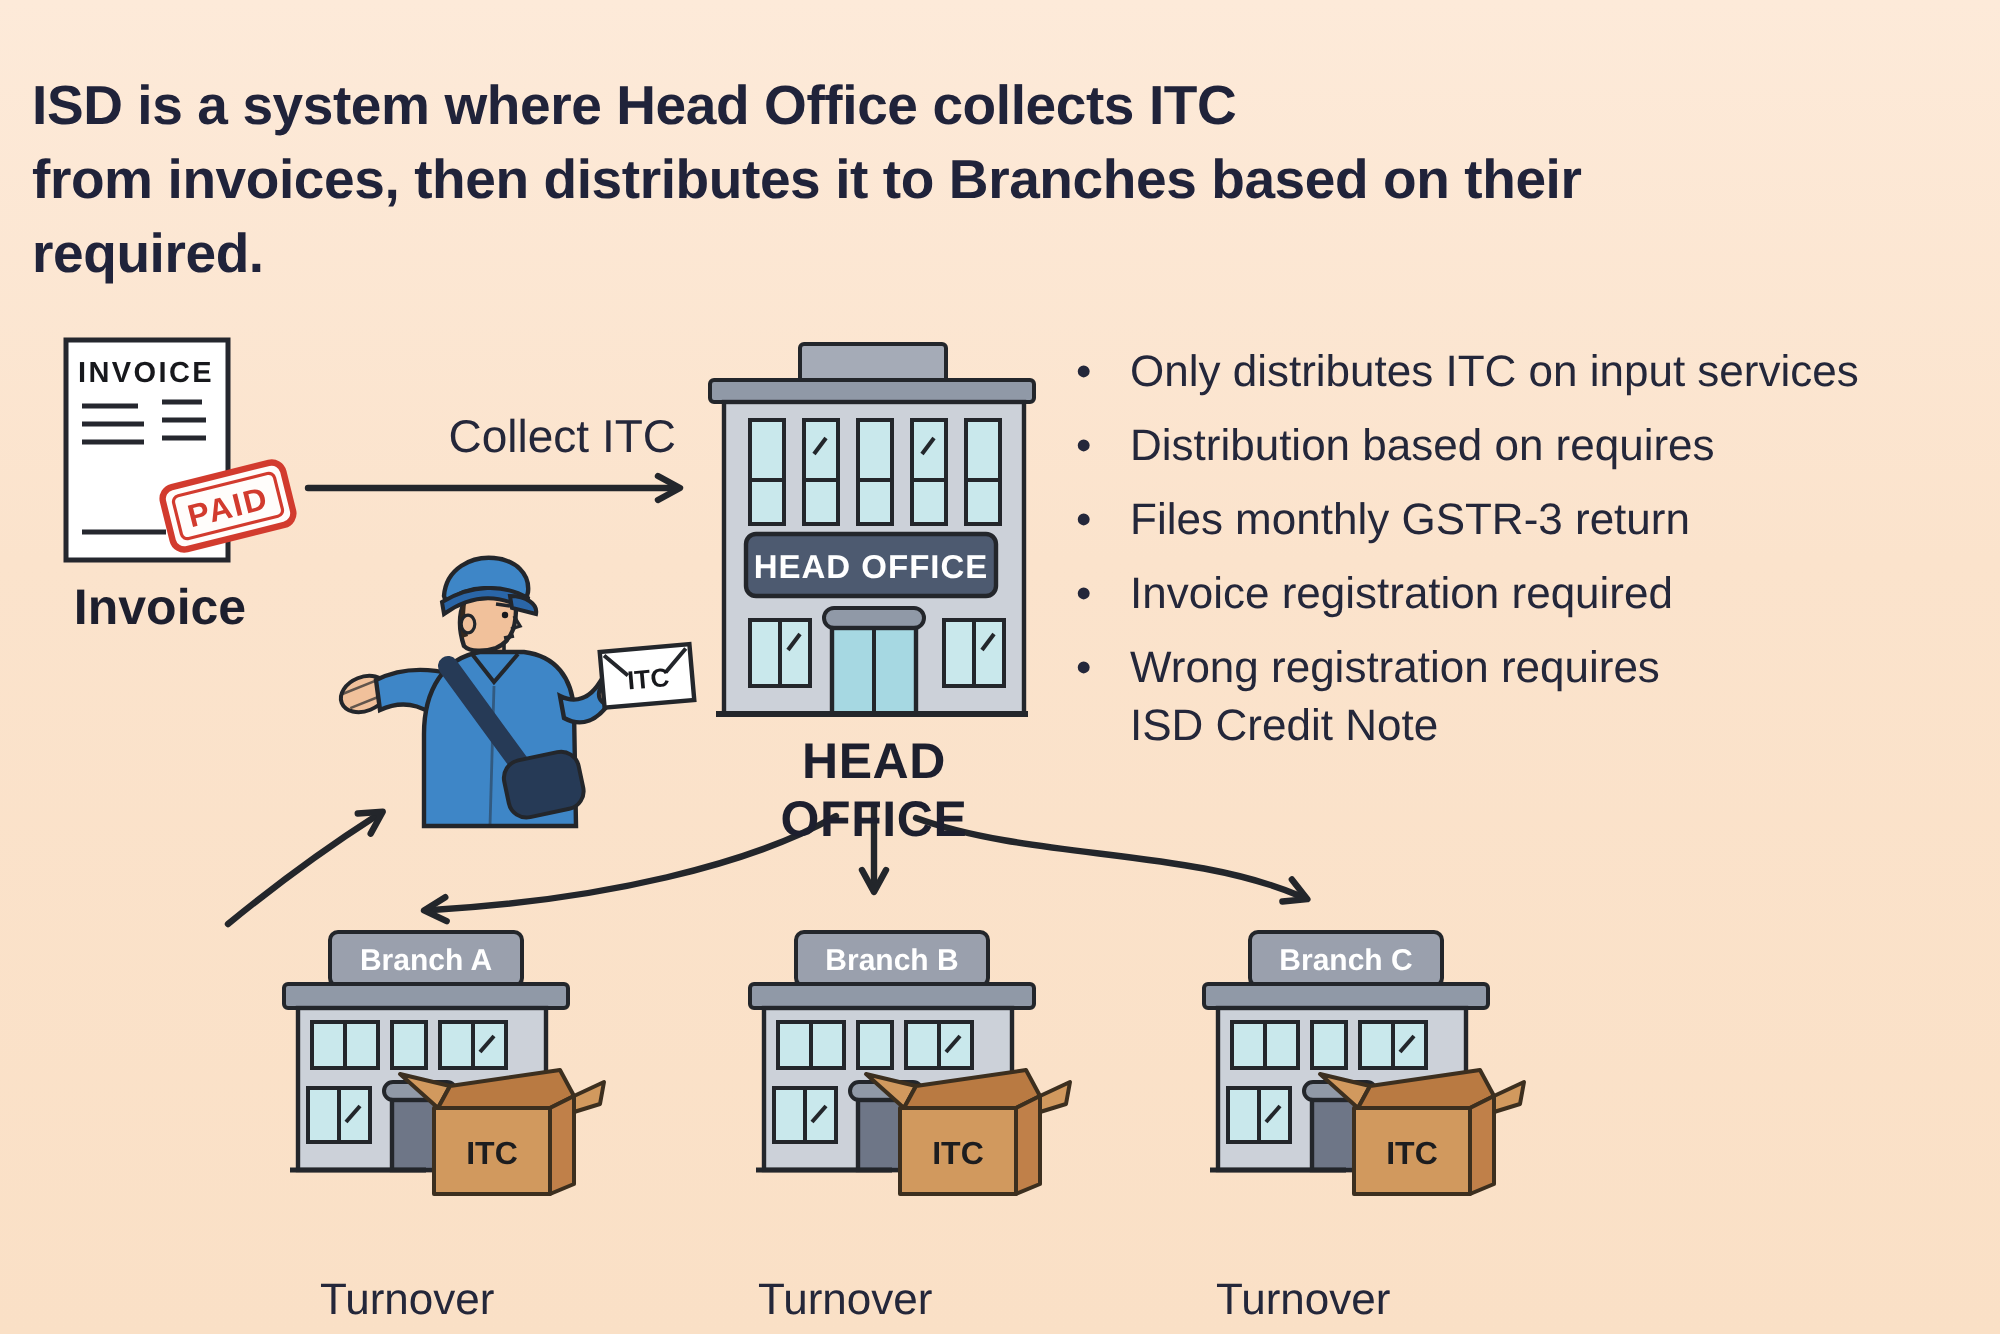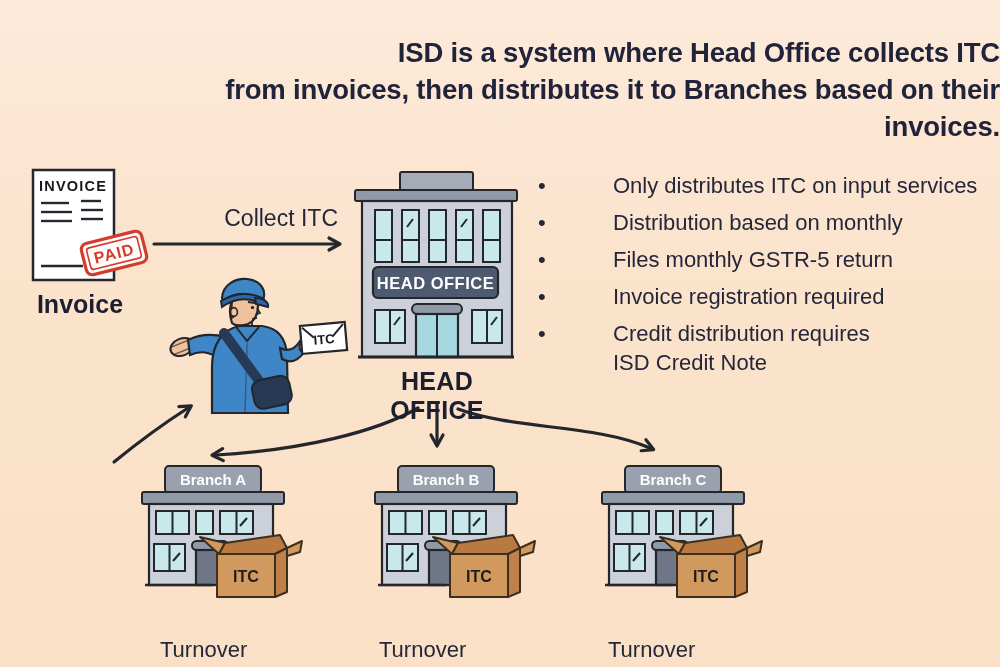--- a/index.html
+++ b/index.html
@@ -6,49 +6,49 @@
   .canvas {
     position:relative; width:1000px; height:667px; overflow:hidden;
     background:linear-gradient(180deg,#fdead9 0%, #fbe3cc 42%, #fae0c6 100%);
     font-family:"Liberation Sans", sans-serif; color:#23263a;
   }
   .abs { position:absolute; }
   svg { display:block; overflow:visible; }
   svg text { font-family:"Liberation Sans", sans-serif; }
 
   .title {
-    left:0; right:0; top:34px; text-align:right;
+    left:0; right:0; top:34px; text-align:left;
     font-weight:bold; font-size:27.5px; line-height:37px;
-    color:#20233a; letter-spacing:-0.2px;
+    color:#20233a; letter-spacing:-0.2px;padding-left:16px;
   }
 
   .collect-label  { left:158px; top:205px; width:180px; text-align:right; font-size:23px; color:#24273a; }
   .invoice-caption{ left:24px;  top:290px; width:112px; text-align:center; font-size:25px; font-weight:bold; color:#1d1f2e; }
   .ho-caption     { left:352px; top:367px; width:170px; text-align:center; font-size:25px; font-weight:bold; color:#1d1f2e; letter-spacing:0.3px; }
   .distribute-label{ left:52px; top:372px; width:134px; text-align:center; font-size:23.5px; line-height:30px; color:#24273a; }
 
   .facts { left:538px; top:171px; width:452px; list-style:none; margin:0; padding:0; }
   .facts li { display:flex; gap:15px; margin-bottom:8px; font-size:22px; line-height:29px; color:#24273a; }
   .facts li .dot { flex:0 0 12px; font-size:22px; }
-  .facts li .fact-text { white-space:pre-line;margin-left:48px; }
+  .facts li .fact-text { white-space:pre-line; }
 
   .turnover { top:637px; width:124px; font-size:22px; color:#24273a; }
   .turnover.a { left:160px; } .turnover.b { left:379px; } .turnover.c { left:608px; }
 
   .branch-svg { width:172px; height:145px; }
 </style>
 </head>
 <body>
 
 <div class="canvas">
 
   <header class="abs title">
     <div>ISD is a system where Head Office collects ITC</div>
     <div>from invoices, then distributes it to Branches based on their</div>
-    <div>invoices.</div>
+    <div>required.</div>
   </header>
 
   <svg class="abs" style="left:0;top:0" width="1000" height="667" viewBox="0 0 1000 667">
     <defs>
       <marker id="chev" markerUnits="userSpaceOnUse" markerWidth="20" markerHeight="20" refX="10" refY="10" orient="auto">
         <path d="M3,4 L14,10 L3,16" fill="none" stroke="#23262b" stroke-width="3.2" stroke-linecap="round" stroke-linejoin="round"></path>
       </marker>
     </defs>
     <g fill="none" stroke="#23262b" stroke-width="3.2" stroke-linecap="round">
       <path d="M154,244 H336" marker-end="url(#chev)"></path>
@@ -116,33 +116,33 @@
   </svg>
   <div class="abs ho-caption">HEAD OFFICE</div>
 
   <ul class="abs facts">
     <li>
       <span class="dot">•</span>
       <span class="fact-text">Only distributes ITC on input services</span>
       </li>
     <li>
       <span class="dot">•</span>
-      <span class="fact-text">Distribution based on monthly</span>
-      </li>
-    <li>
-      <span class="dot">•</span>
-      <span class="fact-text">Files monthly GSTR-5 return</span>
+      <span class="fact-text">Distribution based on requires</span>
+      </li>
+    <li>
+      <span class="dot">•</span>
+      <span class="fact-text">Files monthly GSTR-3 return</span>
       </li>
     <li>
       <span class="dot">•</span>
       <span class="fact-text">Invoice registration required</span>
       </li>
     <li>
       <span class="dot">•</span>
-      <span class="fact-text">Credit distribution requires
+      <span class="fact-text">Wrong registration requires
 ISD Credit Note</span>
       </li>
   </ul>
 
   <svg class="abs" style="left:168px;top:271px" width="200" height="150" viewBox="0 0 200 150">
 
     <g transform="rotate(-22 14 76)">
       <ellipse cx="14" cy="76" rx="12" ry="8.5" fill="#f1c19b" stroke="#23262b" stroke-width="2"></ellipse>
       <path d="M4,72 L24,72 M5,80 L23,80" stroke="#23262b" stroke-width="1.3" fill="none" opacity="0.7"></path>
     </g>

